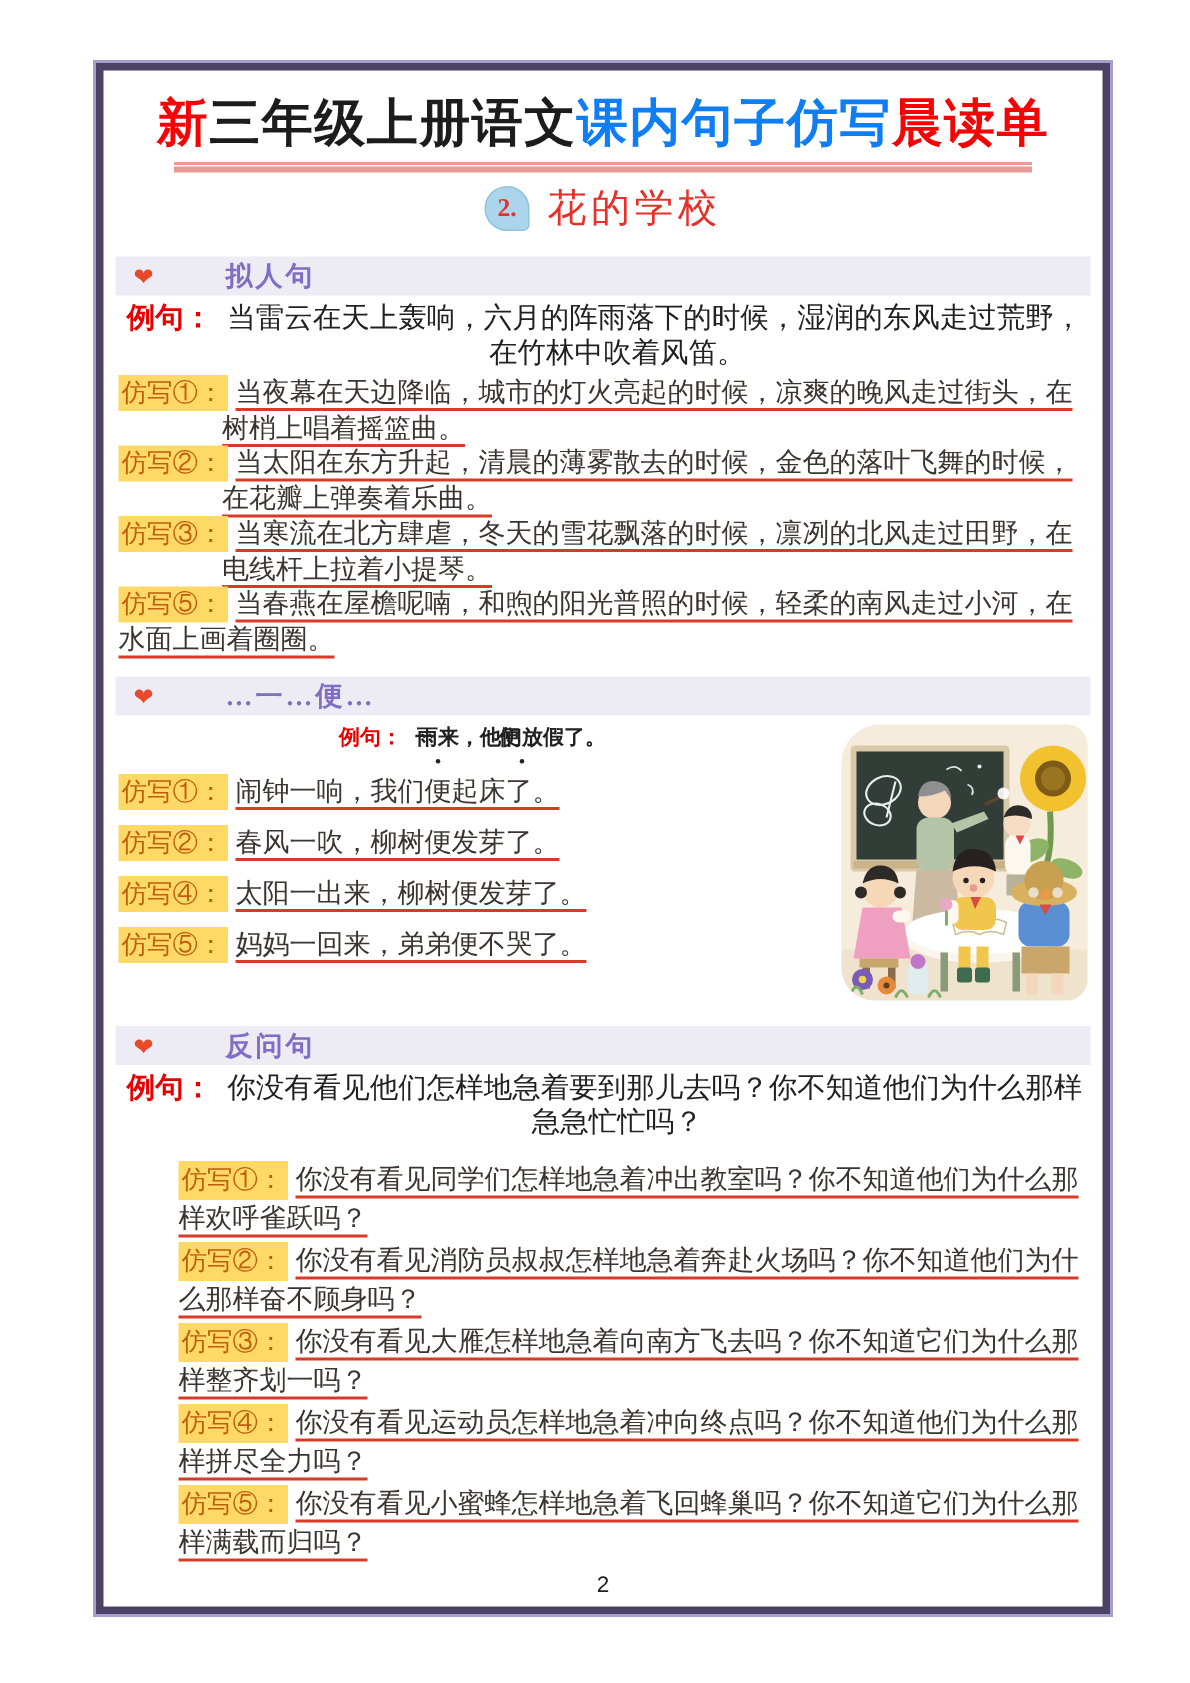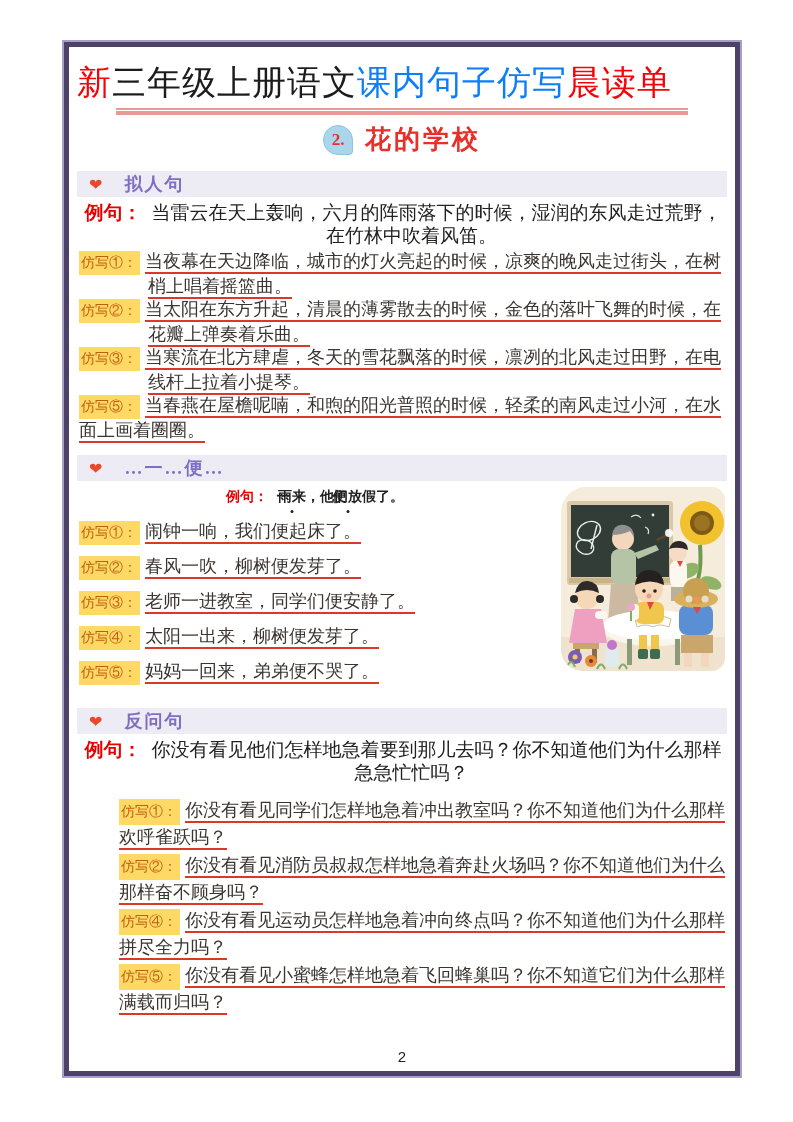--- a/index.html
+++ b/index.html
@@ -26,22 +26,22 @@
 
   .page-frame{
     position:absolute;left:64px;top:42px;width:676px;height:1034px;
     border:5px solid var(--frame-purple);
     box-shadow:0 0 0 2px var(--frame-glow);
     background:#fff;padding:14px 8px 26px 8px;overflow:hidden;
   }
 
   
   .doc-title{
-    font-family:"Liberation Sans","DejaVu Sans",sans-serif;
-    font-weight:normal;font-size:34px;line-height:42px;letter-spacing:1px;
+    text-align:center;font-family:"Liberation Sans","DejaVu Sans",sans-serif;
+    font-weight:bold;font-size:34px;line-height:42px;letter-spacing:1px;
   }
   .doc-title .t-red{color:var(--accent-red);}
   .doc-title .t-black{color:#1c1c1c;}
   .doc-title .t-blue{color:var(--accent-blue);}
   .title-rule{
     width:572px;margin:5px auto 0;height:7px;
     border-top:2px solid var(--title-rule);
     border-bottom:4px solid var(--title-rule);
   }
   .chapter{
@@ -49,49 +49,49 @@
   }
   .chapter .bubble{
     display:inline-block;vertical-align:middle;
     width:30px;height:30px;line-height:28px;
     background:var(--bubble);border:1px solid #8fc3dd;
     border-radius:50% 50% 4px 50%;
     color:#e8302a;font-size:17px;font-weight:bold;text-align:center;
   }
   .chapter .chap-name{
     display:inline-block;vertical-align:middle;margin-left:8px;
-    color:#e8302a;font-size:26px;font-weight:bold;letter-spacing:3px;
+    color:#e8302a;font-size:26px;font-weight:normal;letter-spacing:3px;
   }
 
   
   .sec{margin-top:13px;}
   .sec-bar{
     background:var(--bar-bg);height:26px;line-height:26px;
     padding-left:12px;margin-bottom:4px;
   }
   .heart::before{content:"\2764";color:var(--heart);font-size:16px;}
   .sec-title{
-    margin-left:18px;color:var(--heading-purple);
+    margin-left:44px;color:var(--heading-purple);
     font-size:18px;font-weight:bold;letter-spacing:2px;
   }
 
   .example{
     font-size:19px;line-height:23px;color:var(--ink);
     padding-left:17px;text-indent:-17px;margin:2px 0 3px 2px;text-align:center;
   }
   .exlabel{color:#e60000;font-weight:bold;margin-right:10px;}
 
   .item{
     font-size:18px;line-height:23px;color:var(--ans-ink);margin:0 0 0 2px;
   }
   .item.hang{padding-left:69px;text-indent:-69px;}
   .chip{
     display:inline-block;text-indent:0;
     background:var(--label-bg);color:var(--label-text);
-    font-size:14px;padding:0 3px 1px 2px;margin-right:5px;
+    font-size:17px;padding:0 3px 1px 2px;margin-right:5px;
   }
   .ans{
     text-decoration:underline;
     text-decoration-color:var(--uline);
     text-decoration-thickness:1.5px;
     text-underline-offset:5px;
   }
 
   
   .sec-pattern .example{font-size:14px;font-weight:bold;margin-bottom:12px;}
@@ -258,34 +258,34 @@
           <path d="M6 180 q4 -10 8 0 M36 182 q4 -9 8 0 M58 182 q4 -9 8 0" stroke="#7fae6a" stroke-width="2" fill="none"></path>
         </g>
       </svg>
     </div>
 
     <p class="example">
       <span class="exlabel">例句：</span><span>雨</span><span class="hl">一</span><span>来，他们</span><span class="hl">便</span><span>放假了。</span>
     </p>
     <p class="item"><span class="chip">仿写①：</span><span class="ans">闹钟一响，我们便起床了。</span></p>
     <p class="item"><span class="chip">仿写②：</span><span class="ans">春风一吹，柳树便发芽了。</span></p>
-    <p class="item"><span class="chip">仿写③：</span><span class="ans">老师一进教室，同学们便安静了。</span></p>
     <p class="item"><span class="chip">仿写④：</span><span class="ans">太阳一出来，柳树便发芽了。</span></p>
     <p class="item"><span class="chip">仿写⑤：</span><span class="ans">妈妈一回来，弟弟便不哭了。</span></p>
     <div style="clear:both"></div>
   </section>
 
   <section class="sec sec-rhetorical">
     <div class="sec-bar">
       <span class="heart"></span>
       <span class="sec-title">反问句</span>
     </div>
     <p class="example">
       <span class="exlabel">例句：</span><span>你没有看见他们怎样地急着要到那儿去吗？你不知道他们为什么那样急急忙忙吗？</span>
     </p>
     <p class="item"><span class="chip">仿写①：</span><span class="ans">你没有看见同学们怎样地急着冲出教室吗？你不知道他们为什么那样欢呼雀跃吗？</span></p>
     <p class="item"><span class="chip">仿写②：</span><span class="ans">你没有看见消防员叔叔怎样地急着奔赴火场吗？你不知道他们为什么那样奋不顾身吗？</span></p>
+    <p class="item"><span class="chip">仿写③：</span><span class="ans">你没有看见大雁怎样地急着向南方飞去吗？你不知道它们为什么那样整齐划一吗？</span></p>
     <p class="item"><span class="chip">仿写④：</span><span class="ans">你没有看见运动员怎样地急着冲向终点吗？你不知道他们为什么那样拼尽全力吗？</span></p>
     <p class="item"><span class="chip">仿写⑤：</span><span class="ans">你没有看见小蜜蜂怎样地急着飞回蜂巢吗？你不知道它们为什么那样满载而归吗？</span></p>
   </section>
 
   <div class="page-num">2</div>
 </div>
 
 </body></html>

